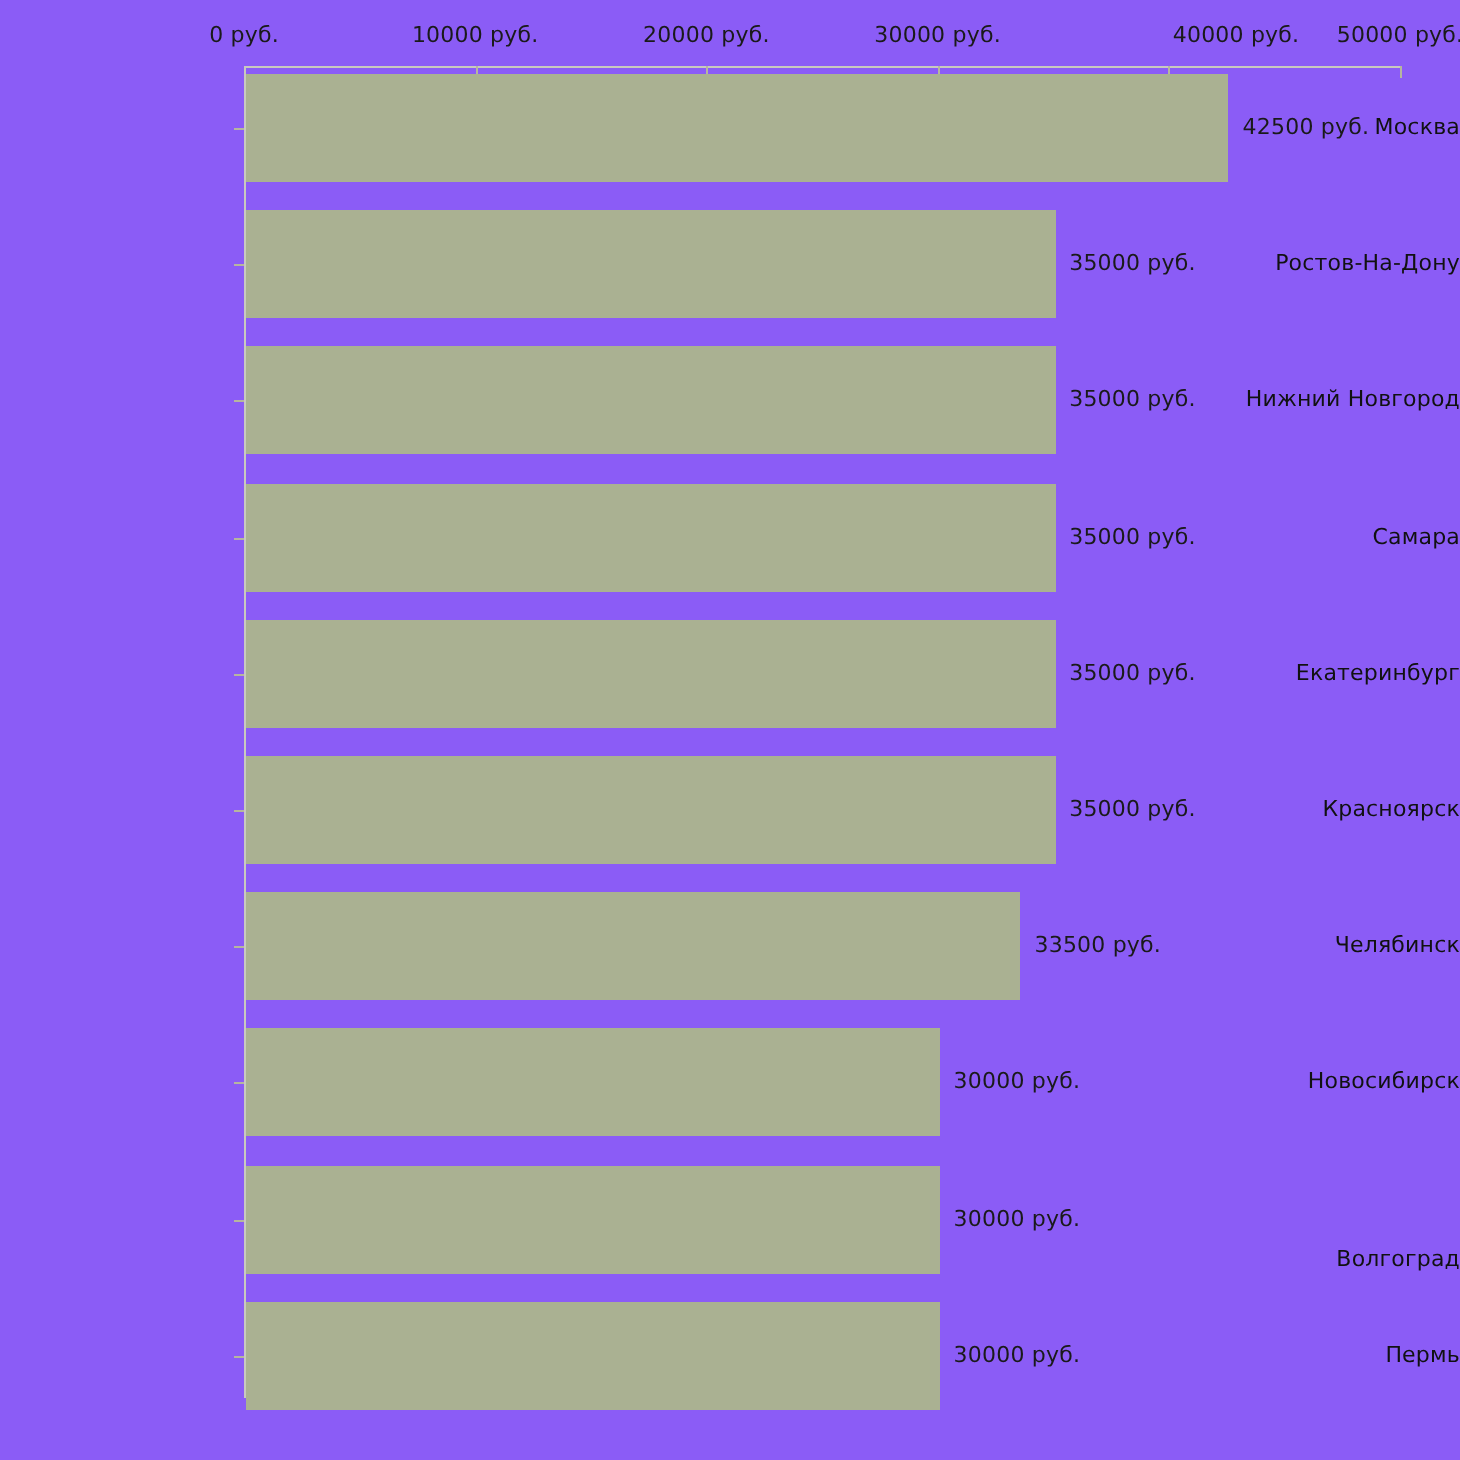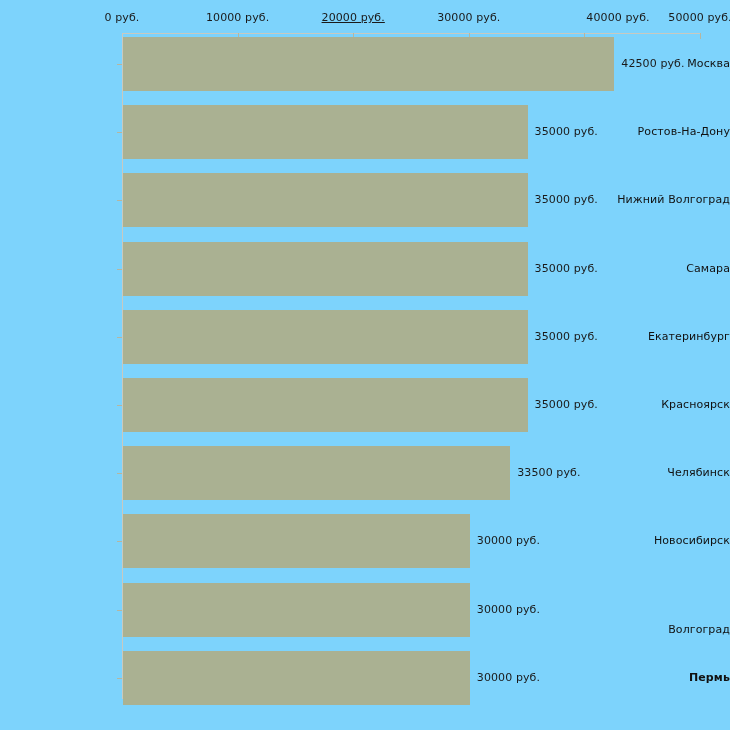--- a/index.html
+++ b/index.html
@@ -11,21 +11,21 @@
     width: 730px;
     height: 730px;
     font-family: "DejaVu Sans", sans-serif;
     overflow: hidden;
   }
 
   #chart-root {
     position: relative;
     width: 730px;
     height: 730px;
-    background: #7dd3fc;
+    background: #8b5cf6;
   }
 
   
   .axis-line {
     position: absolute;
     left: 122px;
     top: 33px;
     width: 578px;
     height: 1px;
     background: #c9c9bf;
@@ -99,21 +99,21 @@
 <div id="chart-root">
 
   <div class="axis-line"></div>
   <div class="plot-left-edge"></div>
 
   <div id="axis-ticks-layer">
       <div class="axis-tick-label" style="left: 122px;">0 руб.</div>
       <div class="axis-tick" style="left: 237.6px;"></div>
       <div class="axis-tick-label" style="left: 237.6px;">10000 руб.</div>
       <div class="axis-tick" style="left: 353.2px;"></div>
-      <div class="axis-tick-label" style="left: 353.2px; text-decoration: underline;">20000 руб.</div>
+      <div class="axis-tick-label" style="left: 353.2px;">20000 руб.</div>
       <div class="axis-tick" style="left: 468.8px;"></div>
       <div class="axis-tick-label" style="left: 468.8px;">30000 руб.</div>
       <div class="axis-tick" style="left: 584.4px;"></div>
       <div class="axis-tick-label" style="left: 618px;">40000 руб.</div>
       <div class="axis-tick" style="left: 700px;"></div>
       <div class="axis-tick-label" style="left: 700px;">50000 руб.</div>
     </div>
   <div id="rows-layer">
       <div class="row" style="top: 0px;">
         <div class="cat-label" style="top: 57px; padding-left: 48px;">Москва</div>
@@ -121,21 +121,21 @@
         <div class="bar" style="top: 37px; width: 491.3px; height: 54px; background: rgb(170, 177, 146);"></div>
         <div class="bar-value" style="left: 621.3px; top: 57px; text-align: right;">42500 руб.</div>
       </div>
       <div class="row" style="top: 0px;">
         <div class="cat-label" style="top: 125.2px;">Ростов-На-Дону</div>
         <div class="cat-tick" style="top: 132px;"></div>
         <div class="bar" style="top: 105.2px; width: 404.6px; height: 54px; background: rgb(170, 177, 146);"></div>
         <div class="bar-value" style="left: 534.6px; top: 125.2px;">35000 руб.</div>
       </div>
       <div class="row" style="top: 0px;">
-        <div class="cat-label" style="top: 193.4px;">Нижний Волгоград</div>
+        <div class="cat-label" style="top: 193.4px;">Нижний Новгород</div>
         <div class="cat-tick" style="top: 200px;"></div>
         <div class="bar" style="top: 173.4px; width: 404.6px; height: 54px; background: rgb(170, 177, 146);"></div>
         <div class="bar-value" style="left: 534.6px; top: 193.4px;">35000 руб.</div>
       </div>
       <div class="row" style="top: 0px;">
         <div class="cat-label" style="top: 261.6px;">Самара</div>
         <div class="cat-tick" style="top: 269px;"></div>
         <div class="bar" style="top: 241.6px; width: 404.6px; height: 54px; background: rgb(170, 177, 146);"></div>
         <div class="bar-value" style="left: 534.6px; top: 261.6px;">35000 руб.</div>
       </div>
@@ -163,20 +163,20 @@
         <div class="bar" style="top: 514.4px; width: 346.8px; height: 54px; background: rgb(170, 177, 146);"></div>
         <div class="bar-value" style="left: 476.8px; top: 534.4px;">30000 руб.</div>
       </div>
       <div class="row" style="top: 0px;">
         <div class="cat-label" style="top: 623px;">Волгоград</div>
         <div class="cat-tick" style="top: 610px;"></div>
         <div class="bar" style="top: 582.6px; width: 346.8px; height: 54px; background: rgb(170, 177, 146);"></div>
         <div class="bar-value" style="left: 476.8px; top: 602.6px;">30000 руб.</div>
       </div>
       <div class="row" style="top: 0px;">
-        <div class="cat-label" style="top: 670.8px; font-weight: bold;">Пермь</div>
+        <div class="cat-label" style="top: 670.8px;">Пермь</div>
         <div class="cat-tick" style="top: 678px;"></div>
         <div class="bar" style="top: 650.8px; width: 346.8px; height: 54px; background: rgb(170, 177, 146);"></div>
         <div class="bar-value" style="left: 476.8px; top: 670.8px;">30000 руб.</div>
       </div>
     </div>
 
 </div>
 
 </body></html>

